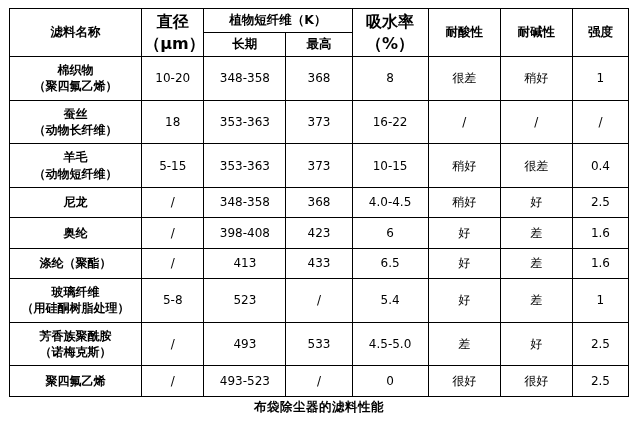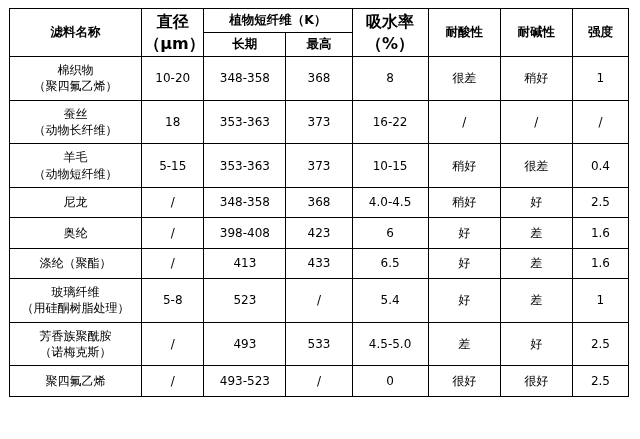--- a/index.html
+++ b/index.html
@@ -48,21 +48,21 @@
   .col-name   { width: 132px; }
   .col-dia    { width: 62px; }
   .col-long   { width: 82px; }
   .col-max    { width: 66px; }
   .col-absorb { width: 76px; }
   .col-acid   { width: 72px; }
   .col-alkali { width: 72px; }
   .col-str    { width: 56px; }
 
   td.name-cell {
-    font-weight: normal;
+    font-weight: bold;
     font-size: 12.5px;
     line-height: 1.5;
     padding: 3px 2px;
   }
   td.name-cell .l1 { display: block; }
   td.name-cell .l2 { display: block; }
   .row-tall td { height: 38px; }
   .row-short td { height: 25px; }
   .caption {
     margin-top: 7px;
@@ -219,14 +219,15 @@
           <td>493-523</td>
           <td>/</td>
           <td>0</td>
           <td>很好</td>
           <td>很好</td>
           <td>2.5</td>
         </tr>
       </tbody>
   </table>
 
+  <div class="caption">布袋除尘器的滤料性能</div>
 
 </div>
 
 </body></html>

